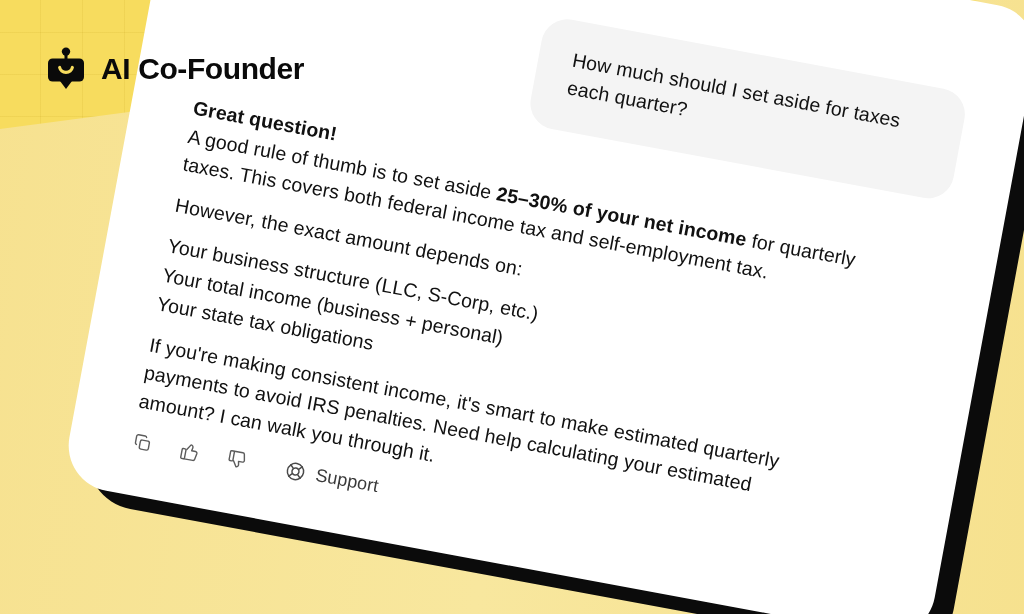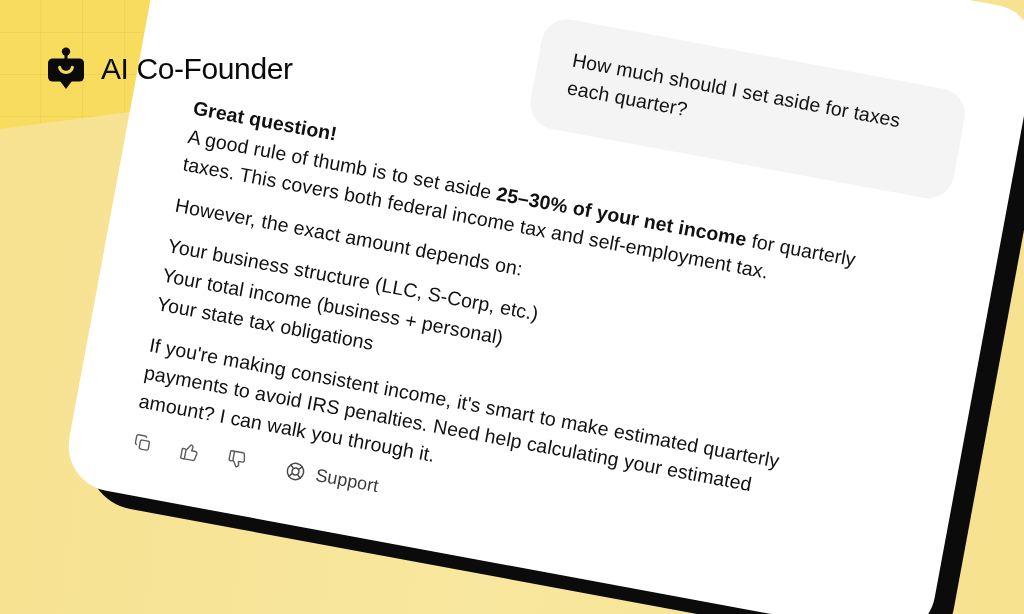--- a/index.html
+++ b/index.html
@@ -118,21 +118,21 @@
   
   .brand {
     position:absolute;
     left:46px; top:47px;
     display:flex; align-items:center; gap:15px;
     z-index:30;
   }
   .brand-mark { width:40px; height:44px; display:block; }
   .brand-name {
     font-size:30px;
-    font-weight:400;
+    font-weight:700;
     color:#0A0A0A;
     letter-spacing:-0.4px;
   }
 </style>
 </head>
 <body>
 
 <div id="stage">
 
   <div class="grid-pattern"></div>

